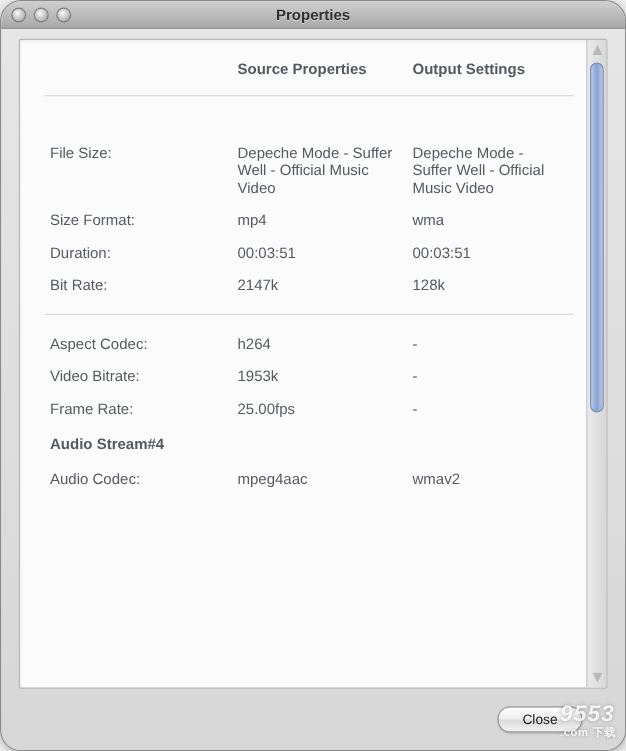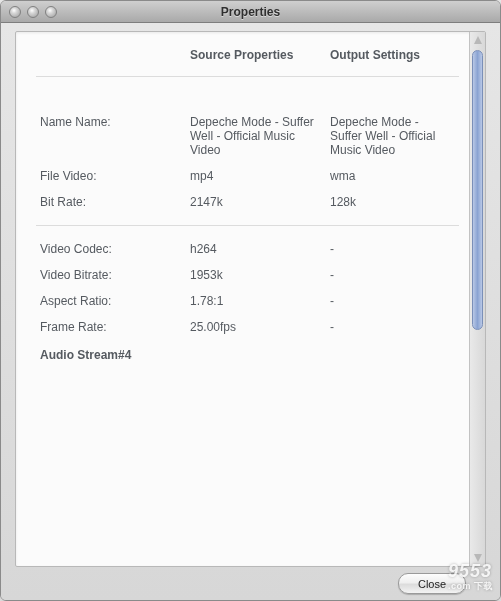--- a/index.html
+++ b/index.html
@@ -9,21 +9,21 @@
     width: 501px;
     height: 601px;
     overflow: hidden;
     position: relative;
   }
   .window {
     width: 501px;
     height: 601px;
     background: linear-gradient(#e8e8e8, #dedede);
     border: 1px solid #8a8a8a;
-    border-radius: 6px;
+    border-radius: 17px;
     box-shadow: 0 2px 8px rgba(0,0,0,0.25);
     display: flex;
     flex-direction: column;
     overflow: hidden;
   }
   .titlebar {
     height: 22px;
     background: linear-gradient(#cfcfcf, #a9a9a9);
     border-bottom: 1px solid #7d7d7d;
     display: flex;
@@ -133,21 +133,21 @@
     margin: 10px 0;
   }
   .spacer td { height: 22px; }
   .section-head td {
     font-weight: 700;
     padding-top: 8px;
     padding-bottom: 8px;
   }
 
   .footer {
-    height: 33px;
+    height: 49px;
     display: flex;
     justify-content: flex-end;
     align-items: center;
     padding: 0 20px;
   }
   .btn {
     min-width: 68px;
     height: 21px;
     border-radius: 10px;
     background: linear-gradient(#fdfdfd 0%, #efefef 45%, #dcdcdc 55%, #f3f3f3 100%);
@@ -218,66 +218,71 @@
           <tr class="sep">
                 <td colspan="3">
                   <hr>
                 </td>
               </tr>
           <tr class="spacer">
                 <td colspan="3"></td>
               </tr>
 
           <tr>
-            <td>Name Name:</td>
+            <td>File Size:</td>
             <td>Depeche Mode - Suffer Well - Official Music Video</td>
             <td>Depeche Mode - Suffer Well - Official Music Video</td>
           </tr>
           <tr>
-            <td>File Video:</td>
+            <td>Size Format:</td>
             <td>mp4</td>
             <td>wma</td>
+          </tr>
+          <tr>
+            <td>Duration:</td>
+            <td>00:03:51</td>
+            <td>00:03:51</td>
           </tr>
           <tr>
             <td>Bit Rate:</td>
             <td>2147k</td>
             <td>128k</td>
           </tr>
 
           <tr class="sep">
                 <td colspan="3">
                   <hr>
                 </td>
               </tr>
 
           <tr>
-            <td>Video Codec:</td>
+            <td>Aspect Codec:</td>
             <td>h264</td>
             <td>-</td>
           </tr>
           <tr>
             <td>Video Bitrate:</td>
             <td>1953k</td>
-            <td>-</td>
-          </tr>
-          <tr>
-            <td>Aspect Ratio:</td>
-            <td>1.78:1</td>
             <td>-</td>
           </tr>
           <tr>
             <td>Frame Rate:</td>
             <td>25.00fps</td>
             <td>-</td>
           </tr>
 
           <tr class="section-head">
             <td>Audio Stream#4</td>
             <td></td>
                 <td></td>
+          </tr>
+          <tr>
+            <td>Audio Codec:</td>
+            <td>mpeg4aac</td>
+            <td>wmav2</td>
           </tr>
 
         </tbody>
           </table>
       </div>
 
       <div class="scrollbar">
         <div class="sb-thumb"></div>
       </div>
     </div>

